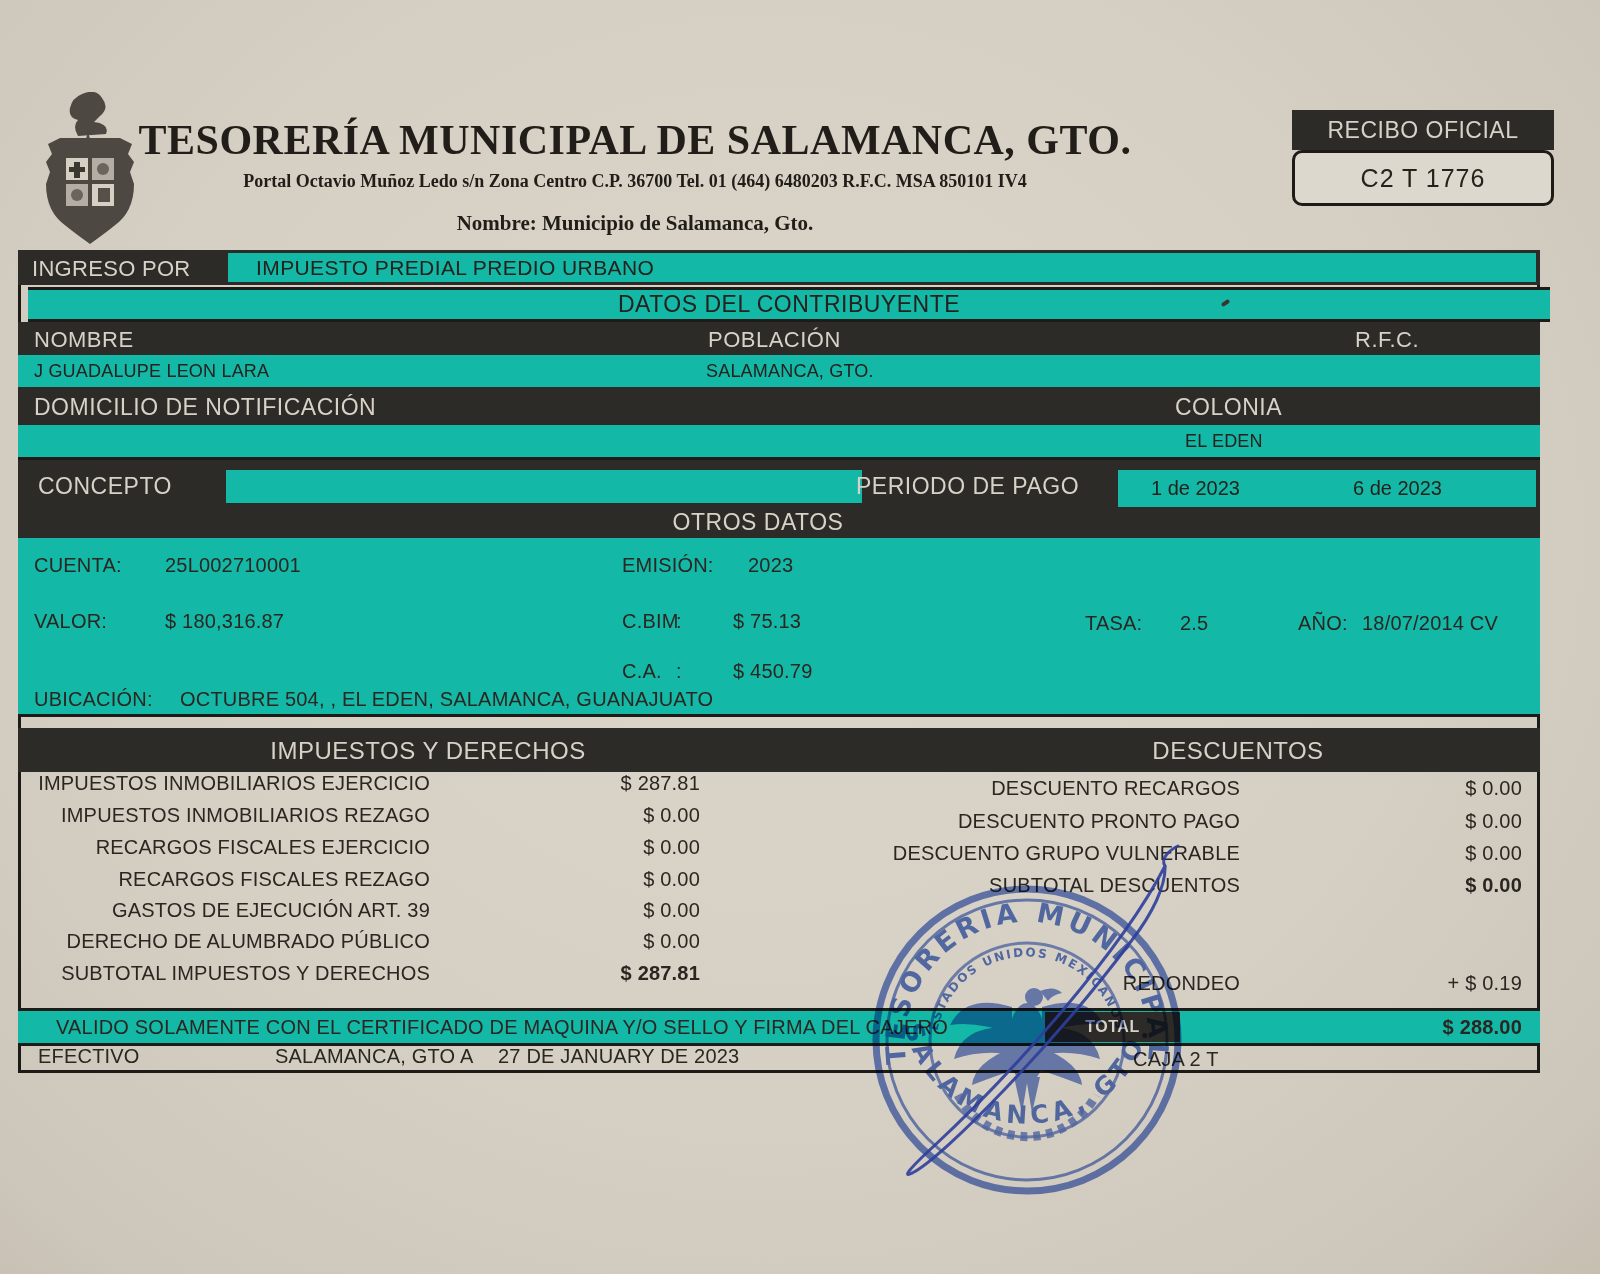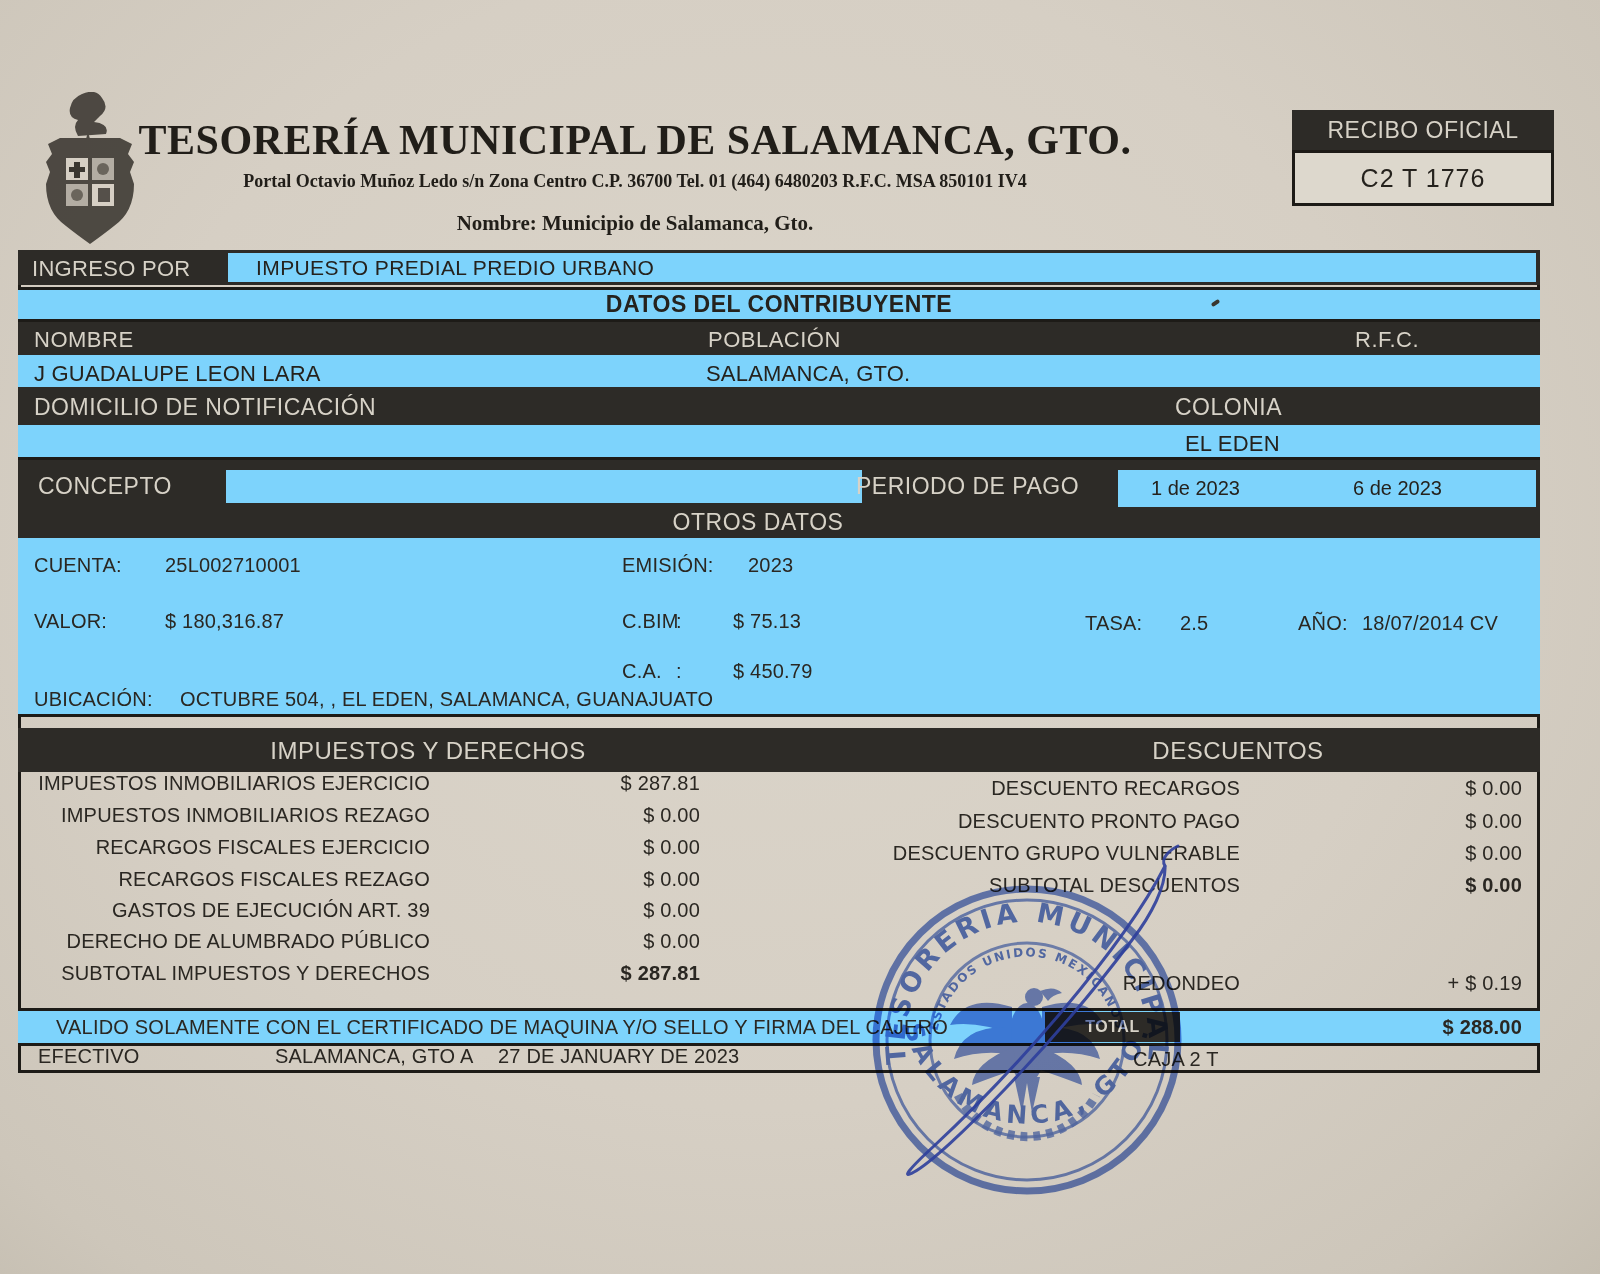--- a/index.html
+++ b/index.html
@@ -11,26 +11,26 @@
   .paper{
     position:absolute;left:0;top:0;width:1600px;height:1274px;
     background:
       radial-gradient(ellipse at 48% 42%, #dbd5ca 0%, #d6cfc4 55%, #cdc6ba 88%, #c5beb1 100%);
   }
   .abs{position:absolute;}
   .ink{color:#25221d;}
   .serif{font-family:"Liberation Serif", serif;font-weight:bold;color:#211e19;}
   .band{background:#2d2b27;color:#d9d4c9;}
   .bandtext{color:#d7d2c7;letter-spacing:.5px;}
-  .lightbox{background:#7dd3fc;}
-  .whitebox{background:#ddd8cd;}
+  .lightbox{background:#14b8a6;}
+  .whitebox{background:#ddd8cd;border-radius:10px;}
   .rule{background:#1d1b17;}
   .vline{background:#1d1b17;width:3px;}
   .lbl{font-size:21px;letter-spacing:.3px;}
-  .val{font-size:22px;letter-spacing:.2px;}
+  .val{font-size:18px;letter-spacing:.2px;}
   .item{font-size:20px;letter-spacing:.2px;color:#2a2722;}
   .bold{font-weight:bold;}
   .right{text-align:right;}
   .center{text-align:center;}
   .pre{white-space:pre;}
   .speck{position:absolute;width:9px;height:4px;background:#3a362f;transform:rotate(-35deg);border-radius:2px;}
   .stampwrap{mix-blend-mode:multiply;}
 </style>
 </head>
 <body>
@@ -70,21 +70,21 @@
   <div class="abs vline" style="left:18px;top:250px;height:823px;"></div>
   <div class="abs vline" style="left:1537px;top:250px;height:823px;"></div>
 
   <div class="abs band" style="left:18px;top:250px;width:1522px;height:35px;">
     <span class="abs bandtext lbl" style="left:14px;top:6px;font-size:22px;">INGRESO POR</span>
     <div class="abs lightbox" style="left:210px;top:3px;width:1308px;height:29px;">
       <span class="abs ink" style="left:28px;top:3px;font-size:21px;letter-spacing:.4px;">IMPUESTO PREDIAL PREDIO URBANO</span>
     </div>
   </div>
 
-  <div class="abs lightbox" style="left:18px;top:287px;width:1522px;height:29px;border-top:3px solid #1d1b17;border-bottom:3px solid #1d1b17;font-weight:bold;">
+  <div class="abs lightbox" style="left:28px;top:287px;width:1522px;height:29px;border-top:3px solid #1d1b17;border-bottom:3px solid #1d1b17;">
     <div class="center ink" style="font-size:23px;line-height:29px;letter-spacing:.5px;">DATOS DEL CONTRIBUYENTE</div>
     <div class="speck" style="left:1193px;top:11px;"></div>
   </div>
 
   <div class="abs band" style="left:18px;top:322px;width:1522px;height:33px;">
     <span class="abs bandtext" style="left:16px;top:5px;font-size:22px;">NOMBRE</span>
     <span class="abs bandtext" style="left:690px;top:5px;font-size:22px;">POBLACIÓN</span>
     <span class="abs bandtext" style="left:1337px;top:5px;font-size:22px;">R.F.C.</span>
   </div>
   <div class="abs lightbox" style="left:18px;top:355px;width:1522px;height:32px;">

